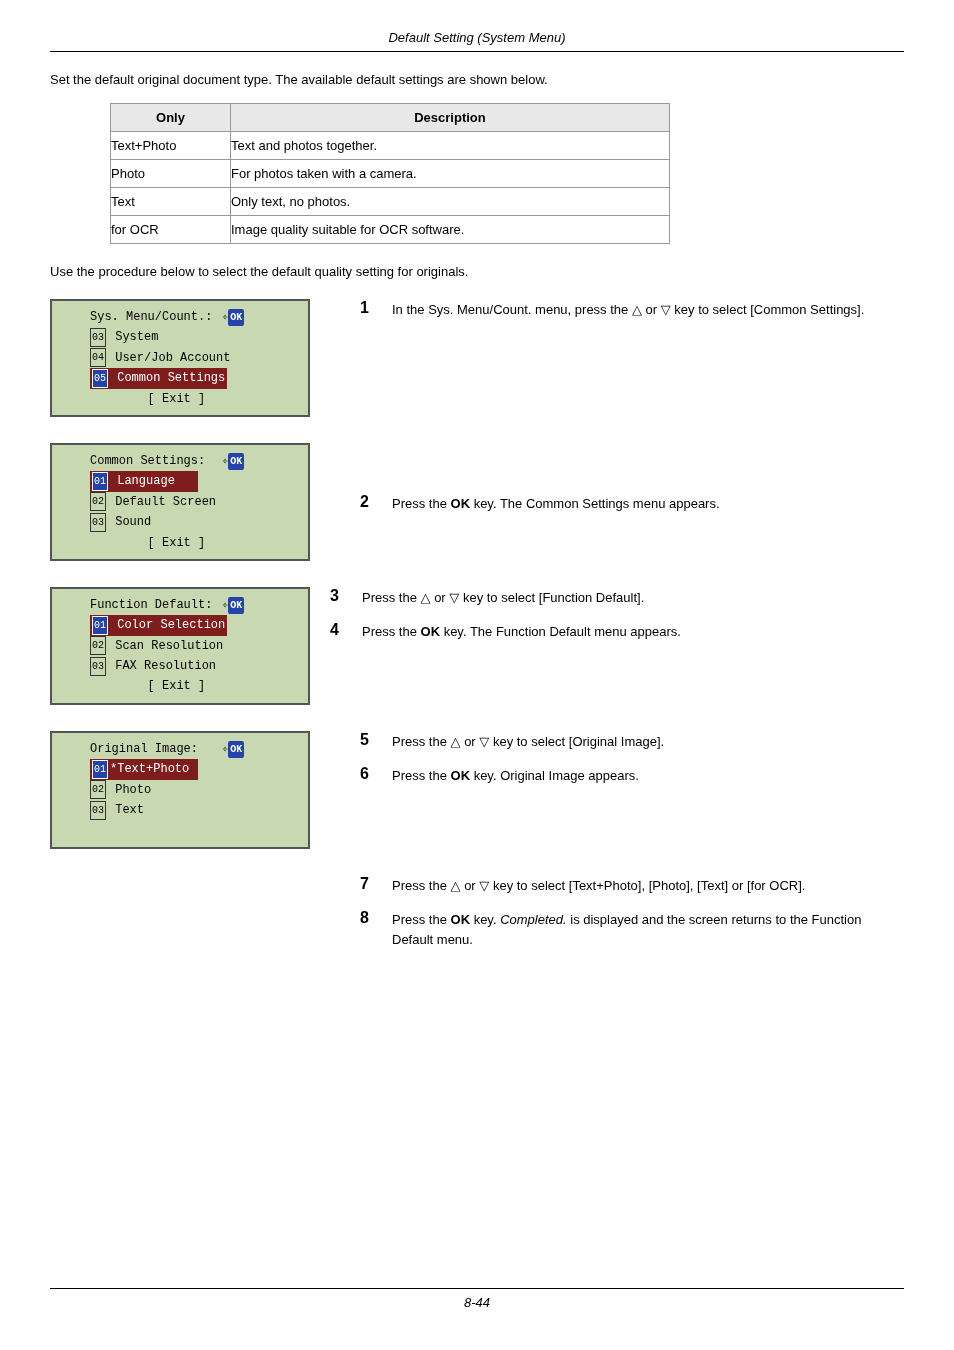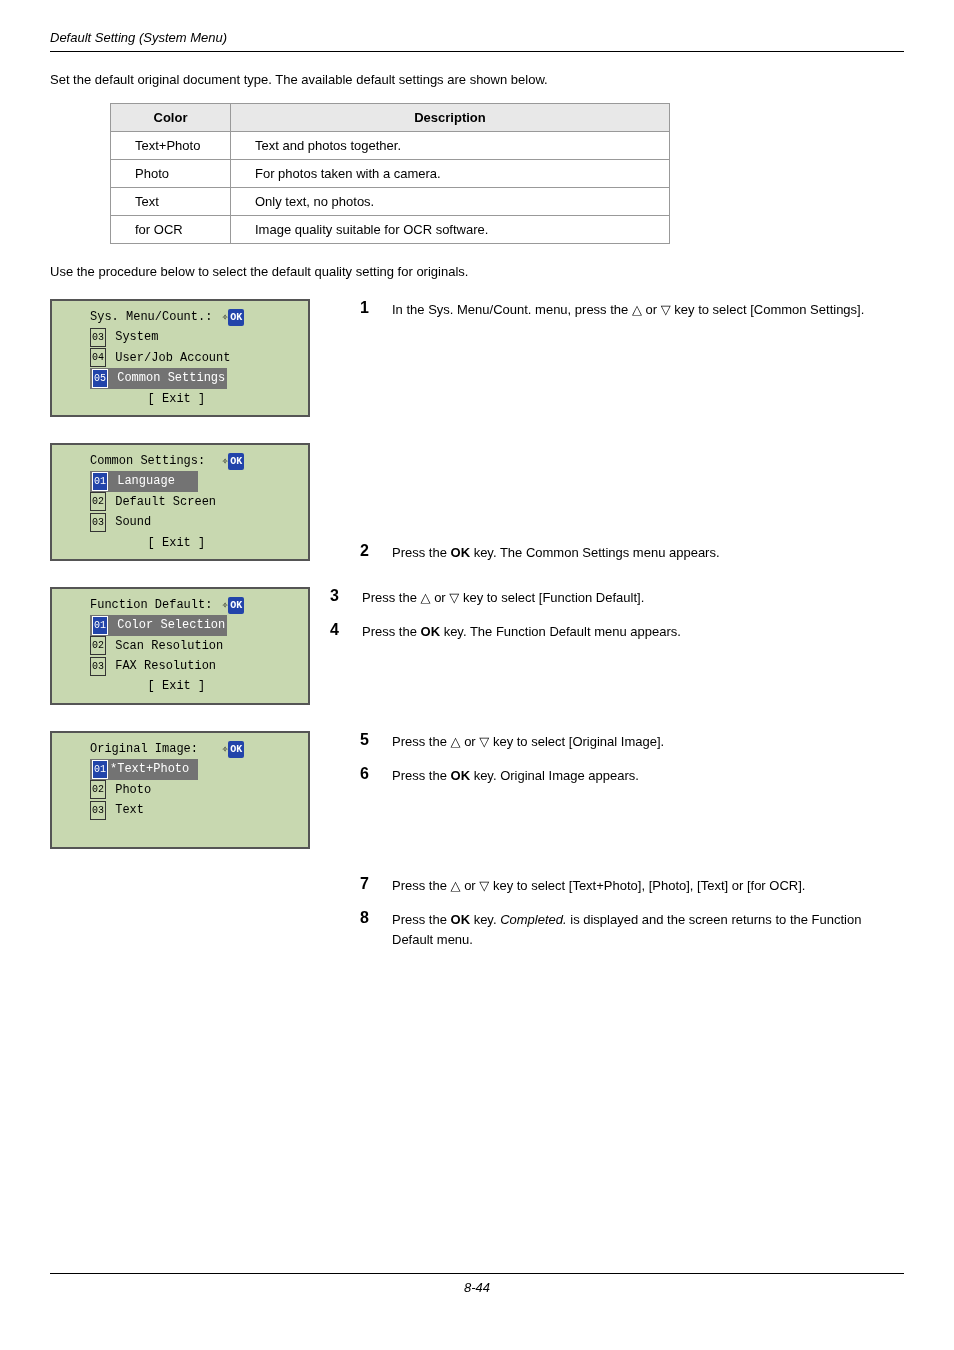--- a/index.html
+++ b/index.html
@@ -10,21 +10,21 @@
       font-family: Arial, sans-serif;
       font-size: 13px;
       color: #000;
       position: relative;
     }
     .page {
       padding: 30px 50px 60px 50px;
     }
     .header-line {
       display: flex;
-      justify-content: flex-start;
+      justify-content: center;
       border-bottom: 1px solid #000;
       padding-bottom: 6px;
       margin-bottom: 20px;
     }
     .header-title {
       font-style: italic;
       font-size: 13px;
     }
     .section-title {
       font-weight: bold;
@@ -45,21 +45,21 @@
     .data-table th {
       background: #e8e8e8;
       border: 1px solid #999;
       padding: 6px 12px;
       font-size: 13px;
       font-weight: bold;
       text-align: center;
     }
     .data-table td {
       border: 1px solid #999;
-      padding: 6px 24px;
+      padding: 6px 0;
       font-size: 13px;
       vertical-align: top;
     }
     .data-table td:first-child {
       width: 120px;
     }
     .procedure-text {
       font-size: 13px;
       margin-bottom: 20px;
     }
@@ -81,21 +81,21 @@
       margin-bottom: 16px;
       width: 260px;
     }
     .lcd-line {
       display: flex;
       align-items: center;
       white-space: pre;
       margin-left: 28px;
     }
     .lcd-highlight {
-      background: #737373;
+      background: #7f1d1d;
       color: #fff;
       display: inline-block;
       padding: 0 2px;
     }
     .lcd-num {
       display: inline-block;
       border: 1px solid #333;
       font-size: 10px;
       padding: 0 1px;
       margin-right: 2px;
@@ -140,21 +140,21 @@
       line-height: 1.5;
       padding-top: 1px;
     }
     .step-text strong {
       font-weight: bold;
     }
     .step-text em {
     }
     .footer-line {
       position: absolute;
-      bottom: 55px;
+      bottom: 40px;
       left: 50px;
       right: 50px;
       border-top: 1px solid #000;
       padding-top: 6px;
       text-align: center;
       font-size: 13px;
       font-style: italic;
     }
   </style>
 </head>
@@ -165,21 +165,21 @@
   <div class="header-line">
     <span class="header-title">Default Setting (System Menu)</span>
   </div>
 
 
   <div class="intro-text">Set the default original document type. The available default settings are shown below.</div>
 
   <table class="data-table">
     <thead>
       <tr>
-        <th>Color</th>
+        <th>Only</th>
         <th>Description</th>
       </tr>
     </thead>
     <tbody id="table-body">
     <tr>
           <td>Text+Photo</td>
           <td>Text and photos together.</td>
         </tr>
         <tr>
           <td>Photo</td>
@@ -209,21 +209,21 @@
       </div>
     </div>
     <div class="steps-column">
       <div class="step-item">
         <span class="step-num">1</span>
         <span class="step-text">In the Sys. Menu/Count. menu, press the △ or ▽ key to select [Common Settings].</span>
       </div>
     </div>
   </div>
 
-  <div style="display:flex; gap:30px; margin-bottom:10px; align-items:flex-end;">
+  <div style="display:flex; gap:30px; margin-bottom:10px; align-items:center;">
     <div class="lcd-column">
       <div class="lcd-screen">
         <div class="lcd-line">Common Settings:&nbsp; <span class="ok-badge"><span class="arrow-icon">✧</span><span class="ok-box">OK</span></span></div>
         <div class="lcd-line"><span class="lcd-highlight"><span class="lcd-num" style="background:#2244aa;color:#fff;border-color:#fff;">01</span> Language&nbsp;&nbsp;&nbsp;</span></div>
         <div class="lcd-line"><span class="lcd-num">02</span> Default Screen</div>
         <div class="lcd-line"><span class="lcd-num">03</span> Sound</div>
         <div class="lcd-line">&nbsp;&nbsp;&nbsp;&nbsp;&nbsp;&nbsp;&nbsp;&nbsp;[ Exit ]</div>
       </div>
     </div>
     <div class="steps-column">

